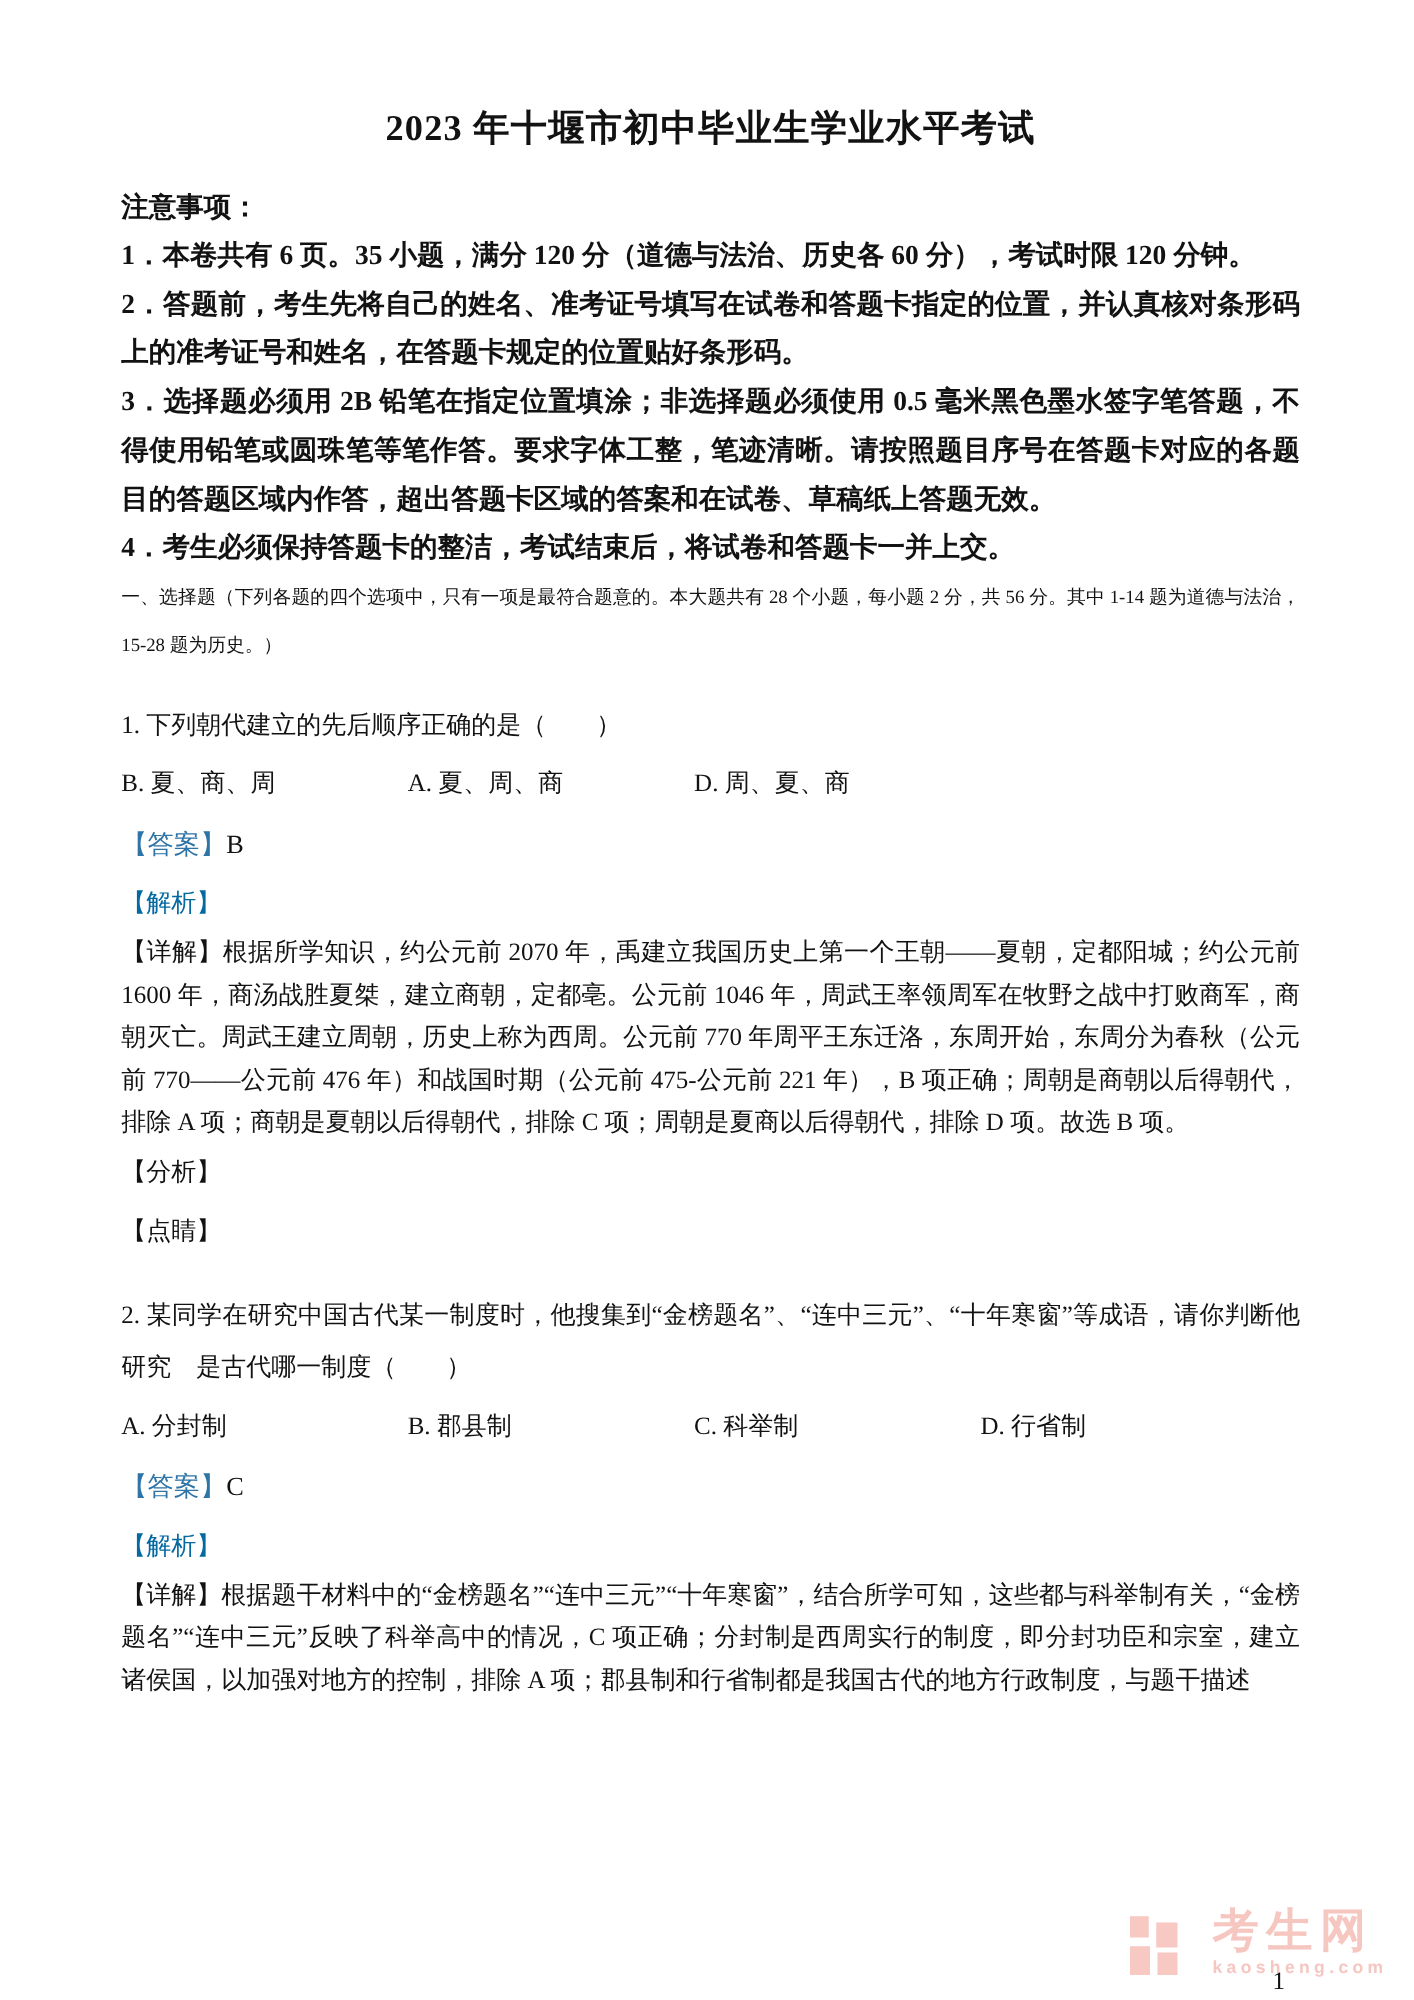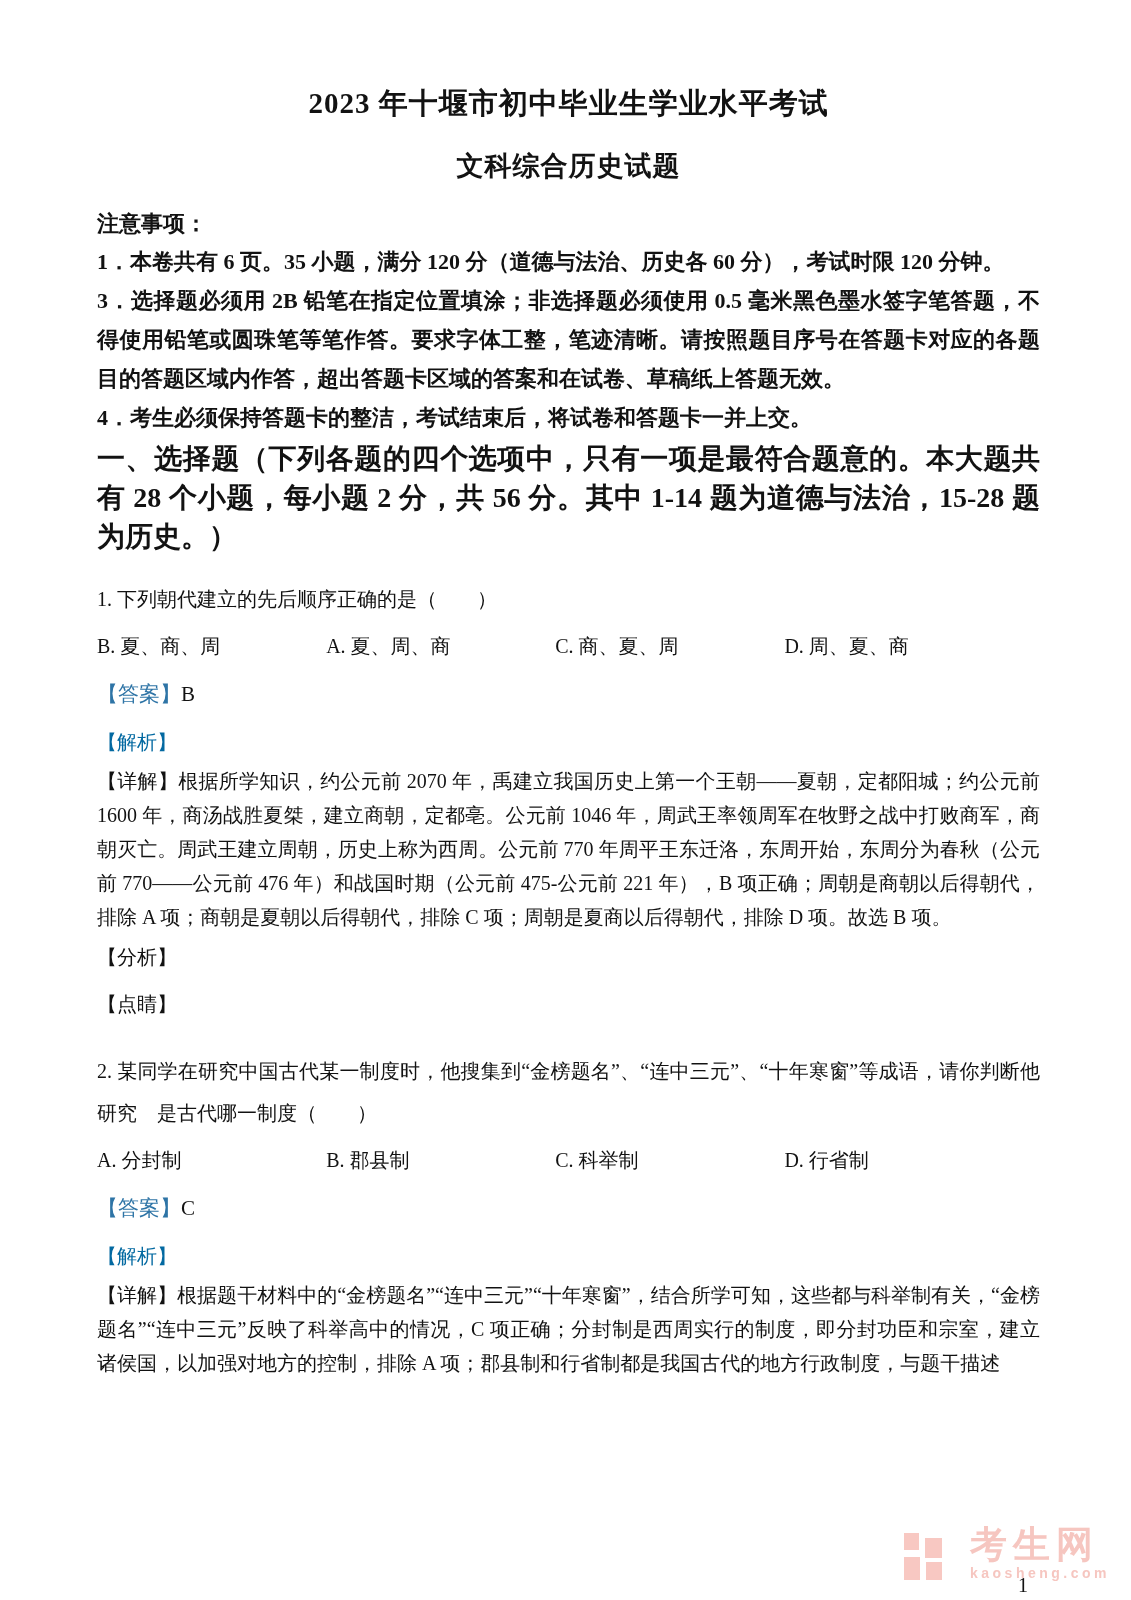--- a/index.html
+++ b/index.html
@@ -38,22 +38,22 @@
     font-weight: bold;
     line-height: 36px;
   }
   .notice-item {
     font-size: 22px;
     font-weight: bold;
     line-height: 39px;
     text-align: justify;
   }
   .section-heading {
-    font-size: 28px;
-    font-weight: bold;
+    font-size: 15px;
+    font-weight: normal;
     line-height: 39px;
     text-align: justify;
     margin-top: 2px;
   }
   .question { margin-top: 0; }
   .q-stem {
     font-size: 20px;
     line-height: 42px;
     text-align: justify;
     margin-top: 22px;
@@ -131,35 +131,34 @@
     color: #121212;
   }
 </style>
 </head>
 <body>
 
 <div class="page">
   <div class="content">
 
     <div class="doc-title">2023 年十堰市初中毕业生学业水平考试</div>
-    <div class="doc-subtitle">文科综合历史试题</div>
 
     <div class="notice-heading">注意事项：</div>
     <div class="notice-item">1．本卷共有 6 页。35 小题，满分 120 分（道德与法治、历史各 60 分），考试时限 120 分钟。</div>
+    <div class="notice-item">2．答题前，考生先将自己的姓名、准考证号填写在试卷和答题卡指定的位置，并认真核对条形码上的准考证号和姓名，在答题卡规定的位置贴好条形码。</div>
     <div class="notice-item">3．选择题必须用 2B 铅笔在指定位置填涂；非选择题必须使用 0.5 毫米黑色墨水签字笔答题，不得使用铅笔或圆珠笔等笔作答。要求字体工整，笔迹清晰。请按照题目序号在答题卡对应的各题目的答题区域内作答，超出答题卡区域的答案和在试卷、草稿纸上答题无效。</div>
     <div class="notice-item">4．考生必须保持答题卡的整洁，考试结束后，将试卷和答题卡一并上交。</div>
 
     <div class="section-heading">一、选择题（下列各题的四个选项中，只有一项是最符合题意的。本大题共有 28 个小题，每小题 2 分，共 56 分。其中 1-14 题为道德与法治，15-28 题为历史。）</div>
 
     <div class="question">
       <div class="q-stem">1. 下列朝代建立的先后顺序正确的是（　　）</div>
       <div class="options">
         <span class="opt">B. 夏、商、周</span>
         <span class="opt">A. 夏、周、商</span>
-        <span class="opt">C. 商、夏、周</span>
         <span class="opt">D. 周、夏、商</span>
       </div>
       <div class="answer-line">
         <span class="label-blue">【答案】</span><span>B</span>
       </div>
       <div class="jiexi-line">【解析】</div>
       <div class="detail-par">
         <span>【详解】</span><span>根据所学知识，约公元前 2070 年，禹建立我国历史上第一个王朝——夏朝，定都阳城；约公元前 1600 年，商汤战胜夏桀，建立商朝，定都亳。公元前 1046 年，周武王率领周军在牧野之战中打败商军，商朝灭亡。周武王建立周朝，历史上称为西周。公元前 770 年周平王东迁洛，东周开始，东周分为春秋（公元前 770——公元前 476 年）和战国时期（公元前 475-公元前 221 年），B 项正确；周朝是商朝以后得朝代，排除 A 项；商朝是夏朝以后得朝代，排除 C 项；周朝是夏商以后得朝代，排除 D 项。故选 B 项。</span>
       </div>
       <div class="tag-line">【分析】</div>

